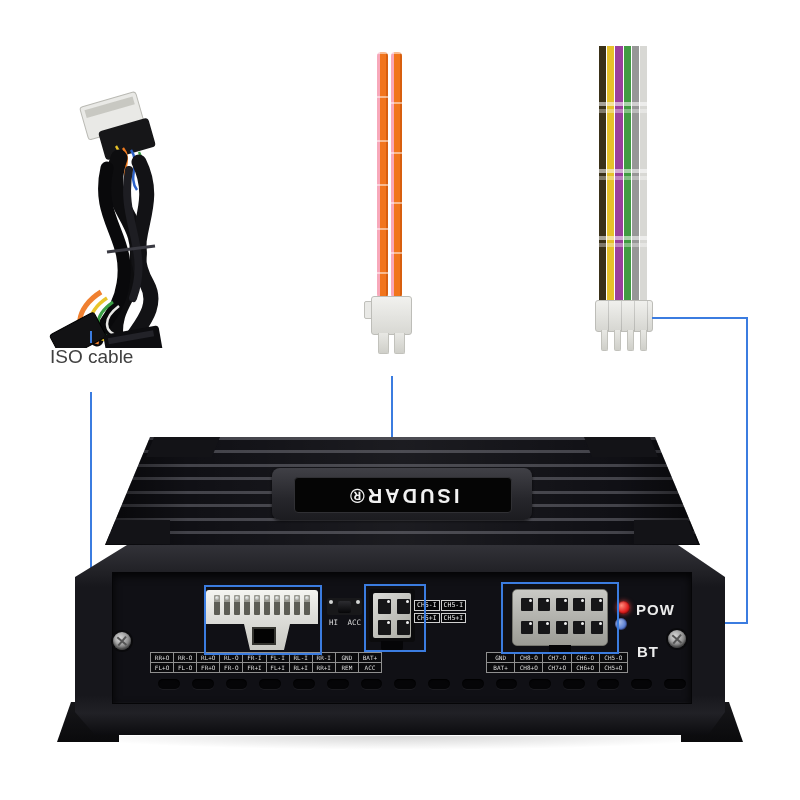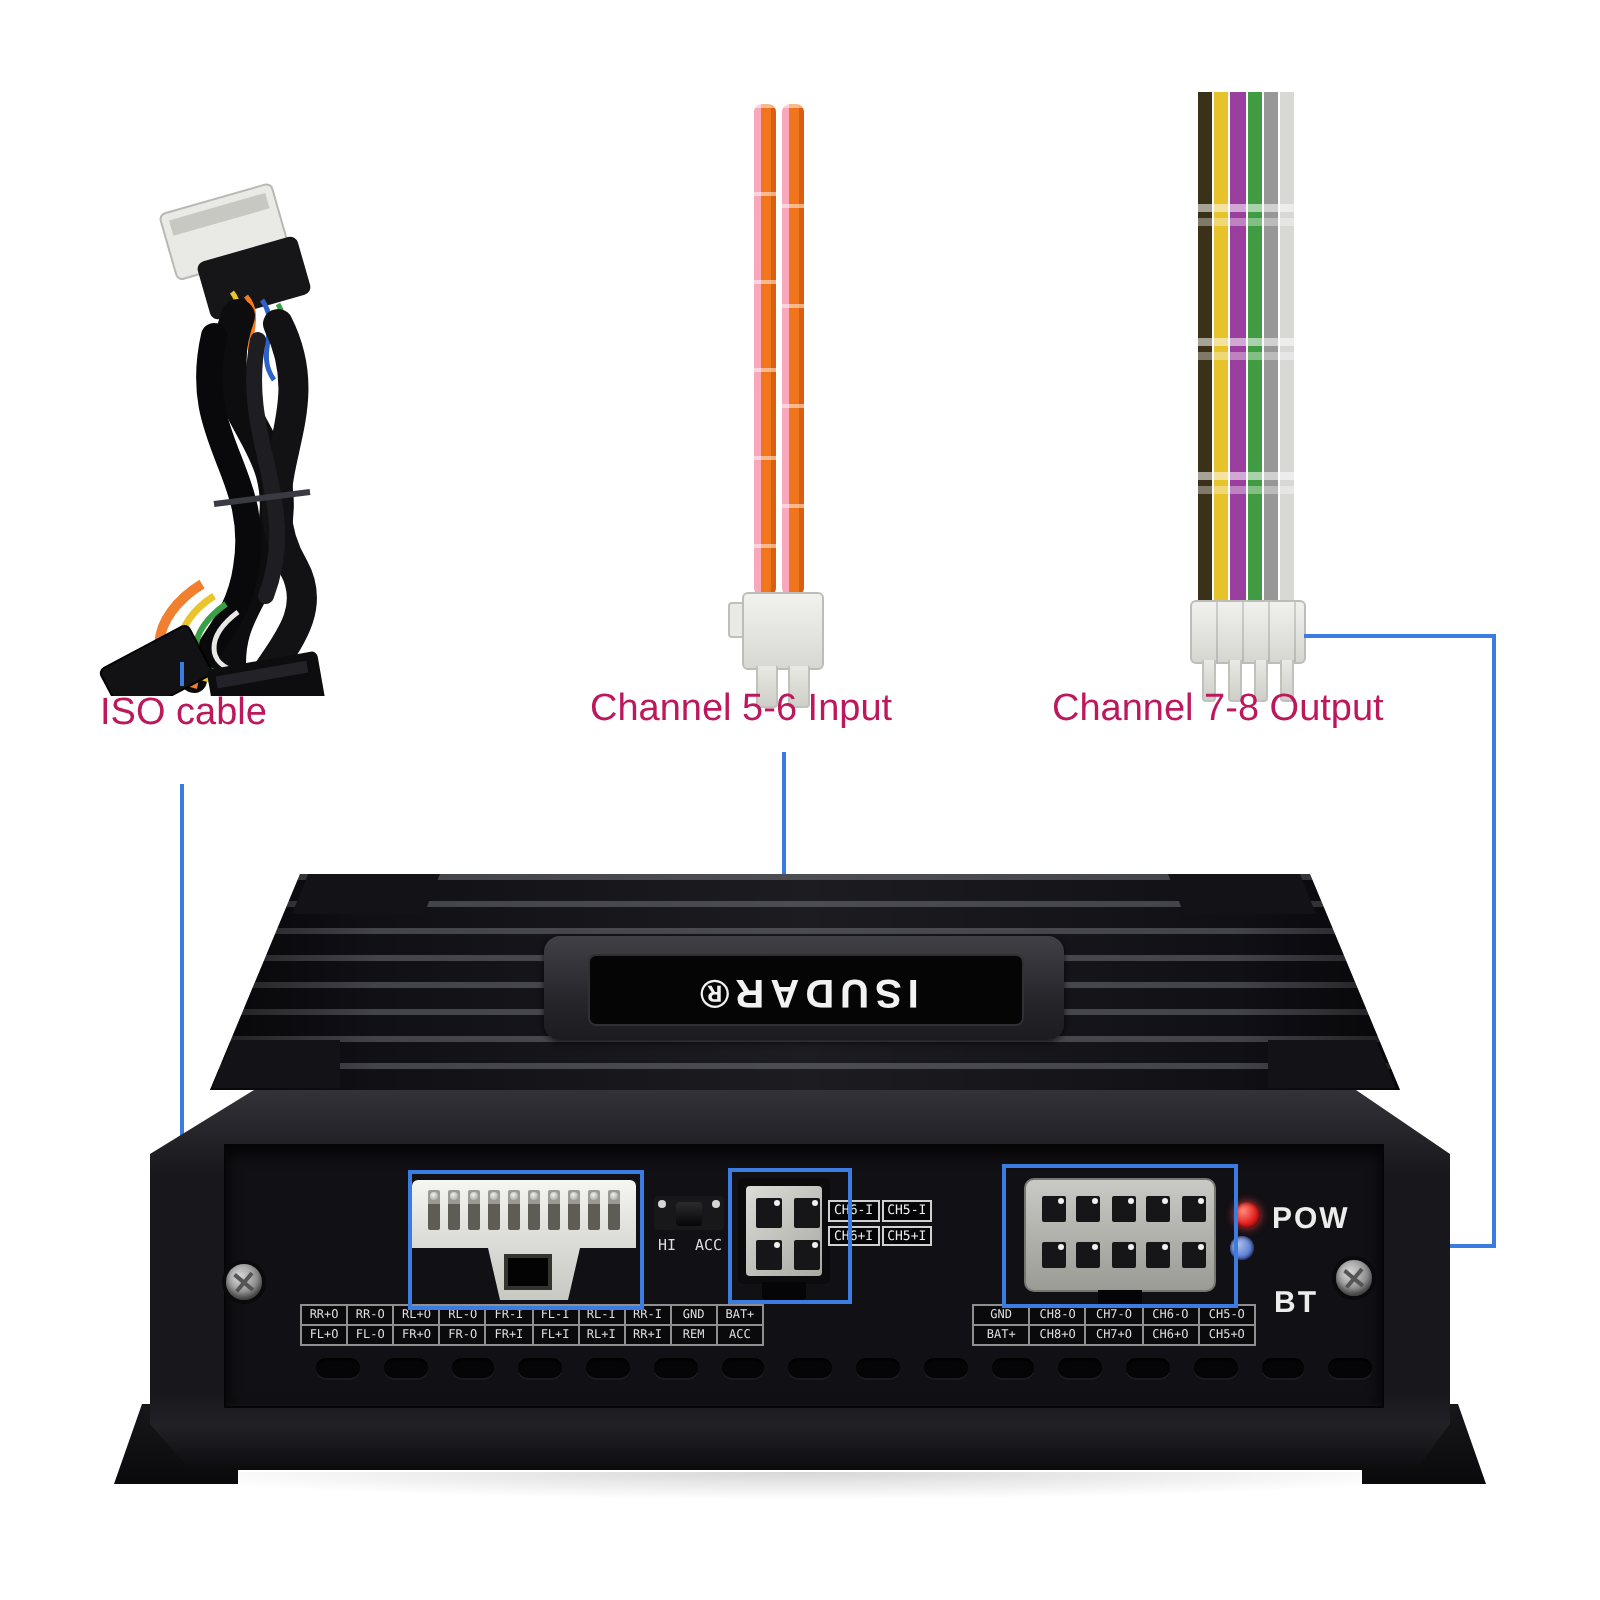--- a/index.html
+++ b/index.html
@@ -2,21 +2,21 @@
 <html style="--accent: #3b7ce0;"><head>
 <meta charset="utf-8">
 <style>
   :root{ --accent:#3b7ce0; }
   html,body{margin:0;padding:0;background:#fff;}
   #stage{position:relative;width:800px;height:800px;background:#fff;overflow:hidden;
          font-family:"Liberation Sans",sans-serif;}
   .abs{position:absolute;}
 
   
-  .callout-label{position:absolute;font-size:19px;color:#be185d;white-space:nowrap;}
+  .callout-label{position:absolute;font-size:19px;color:#404040;white-space:nowrap;}
 
   
   .callout-line{position:absolute;background:var(--accent);}
   .callout-box{position:absolute;border:2px solid var(--accent);background:transparent;}
 
   
   #iso-cable{left:35px;top:40px;width:180px;height:308px;}
 
   
   .in-wire{position:absolute;top:52px;width:11px;height:246px;border-radius:4px;}
@@ -190,22 +190,20 @@
       <div class="seams"></div>
     </div>
   <div class="abs" id="out-conn-pins">
       <div class="cable-pin" style="width: 7px; height: 20px;"></div>
       <div class="cable-pin" style="width: 7px; height: 20px;"></div>
       <div class="cable-pin" style="width: 7px; height: 20px;"></div>
       <div class="cable-pin" style="width: 7px; height: 20px;"></div>
     </div>
 
   <div class="callout-label" style="left:50px;top:346px">ISO cable</div>
-  <div class="callout-label" style="left:295px;top:344px">Channel 5-6 Input</div>
-  <div class="callout-label" style="left:526px;top:344px">Channel 7-8 Output</div>
 
   <div class="callout-line" style="left:90px;top:331px;width:2px;height:12px"></div>
   <div class="callout-line" style="left:90px;top:392px;width:2px;height:227px"></div>
   <div class="callout-line" style="left:90px;top:617px;width:116px;height:2px"></div>
   <div class="callout-line" style="left:391px;top:376px;width:2px;height:211px"></div>
   <div class="callout-line" style="left:652px;top:317px;width:96px;height:2px"></div>
   <div class="callout-line" style="left:746px;top:317px;width:2px;height:307px"></div>
   <div class="callout-line" style="left:610px;top:622px;width:138px;height:2px"></div>
 
   <div class="abs" id="amp-shadow"></div>

